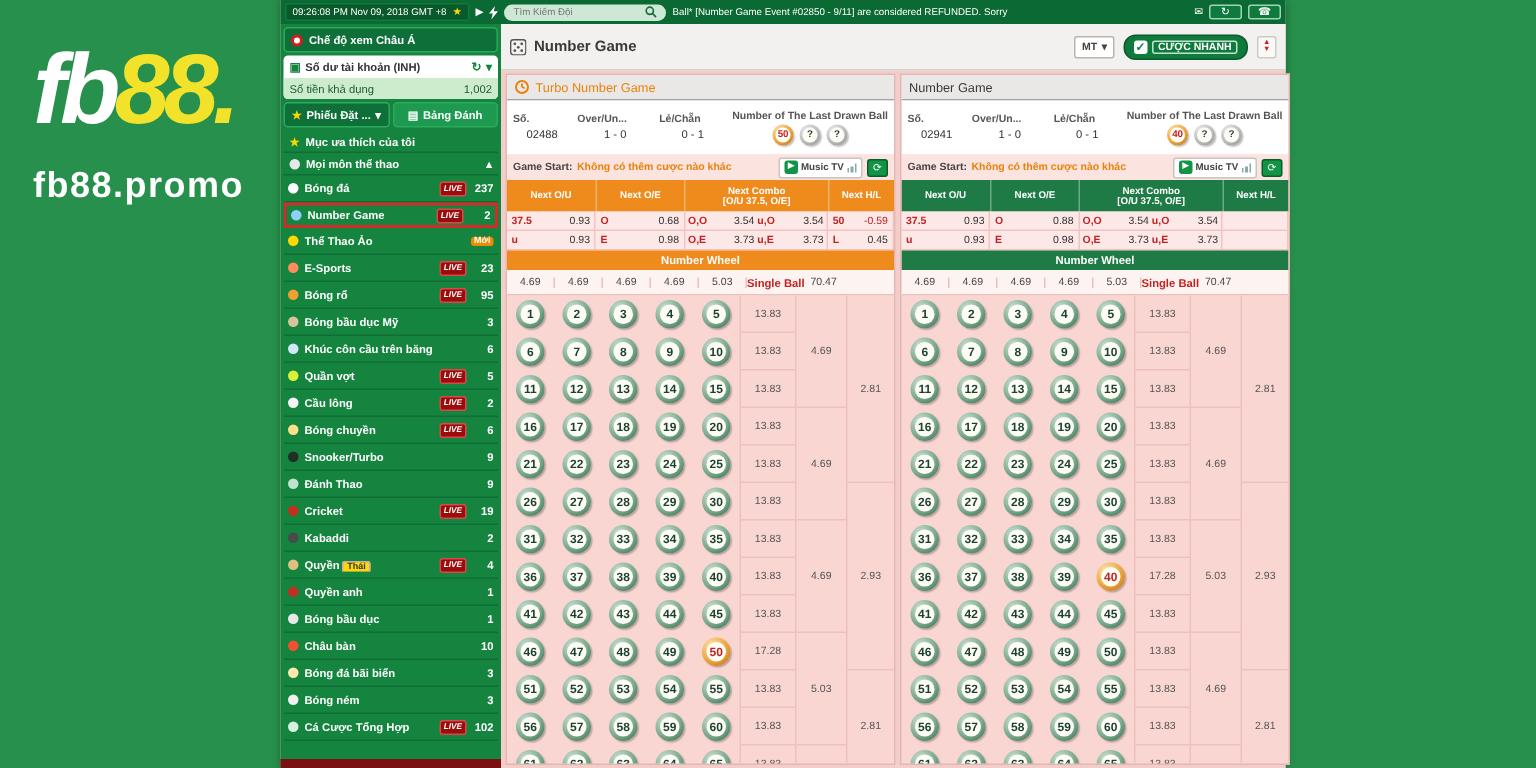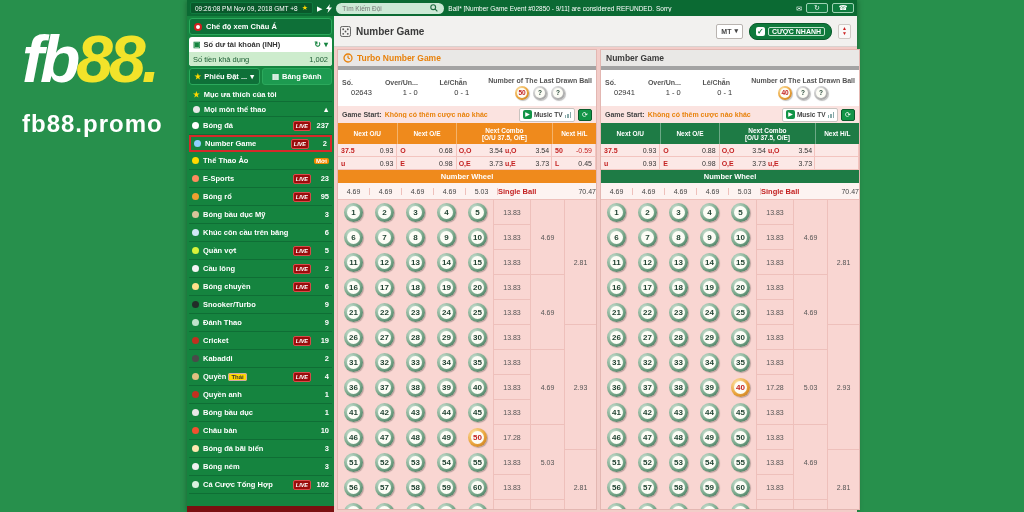--- a/index.html
+++ b/index.html
@@ -64,21 +64,21 @@
   .mh-title{display:flex;align-items:center;gap:5px;font-size:10px;font-weight:bold;color:#3a3a3a;flex:1;}
   .mt-box{background:#fff;border:1px solid #b9b4b0;border-radius:2px;font-size:7px;color:#444;height:13px;display:flex;align-items:center;gap:3px;padding:0 4px;cursor:pointer;font-weight:bold;}
   .quick-pill{background:#0f7a3c;border:1px solid #0a5c2c;border-radius:8px;height:15px;display:flex;align-items:center;gap:3px;padding:0 6px;cursor:pointer;}
   .quick-pill .box{width:9px;height:9px;background:#fff;border-radius:2px;color:#0f7a3c;font-size:8px;line-height:9px;text-align:center;font-weight:bold;}
   .quick-pill .lbl{color:#fff;font-size:7px;font-weight:bold;border:1px solid #bfe3cc;border-radius:2px;padding:0 3px;}
   .sort-box{border:1px solid #cfc9c5;background:#faf9f8;border-radius:2px;height:13px;display:flex;flex-direction:column;justify-content:center;padding:0 3px;cursor:pointer;}
   .sort-box span{font-size:5px;line-height:5px;color:#c22;}
   
   .panels{display:flex;gap:3px;padding:2px 3px;flex:1;min-height:0;}
   .panel{width:258px;flex:0 0 auto;background:#f9d6d2;border:1px solid #e3b7b2;display:flex;flex-direction:column;overflow:hidden;}
-  .p-title{height:16px;background:#e9e8e6;border-bottom:4px solid #a3a3a3;display:flex;align-items:center;gap:4px;padding:0 5px;font-size:8.5px;font-weight:bold;color:#3a3a3a;flex:0 0 auto;}
+  .p-title{height:16px;background:#e9e8e6;border-bottom:1px solid #a3a3a3;display:flex;align-items:center;gap:4px;padding:0 5px;font-size:8.5px;font-weight:normal;color:#3a3a3a;flex:0 0 auto;}
   .panel.orange .p-title{color:#e8820c;}
   .p-info{background:#fff;display:flex;padding:2px 4px;gap:4px;flex:0 0 auto;height:32px;}
   .info-col{display:flex;flex-direction:column;justify-content:center;gap:2px;}
   .info-col .lab{font-size:7px;color:#555;font-weight:bold;white-space:nowrap;}
   .info-col .val{font-size:7.5px;color:#333;text-align:center;}
   .balls-inline{display:flex;gap:4px;align-items:center;justify-content:center;}
   .p-start{height:17px;display:flex;align-items:center;gap:3px;padding:0 4px;background:#fbe3e0;font-size:7px;flex:0 0 auto;}
   .p-start .gs{font-weight:bold;color:#444;}
   .p-start .msg{color:#e8820c;font-weight:bold;flex:1;white-space:nowrap;overflow:hidden;}
   .music-pill{background:#fff;border:1px solid #c9c4c0;border-radius:2px;height:12px;display:flex;align-items:center;gap:2px;padding:0 3px;cursor:pointer;}
@@ -98,21 +98,21 @@
   .og .l{color:#c42222;font-weight:bold;}
   .og .v{margin-left:auto;color:#333;}
   .og .v.neg{color:#c42222;}
   .og.combo{gap:2px;padding:0 2px;}
   .og.combo .pair{flex:1;display:flex;align-items:center;}
   .wheel-title{height:13px;display:flex;align-items:center;justify-content:center;color:#fff;font-weight:bold;font-size:7.5px;flex:0 0 auto;}
   .panel.orange .wheel-title{background:#ef8a1c;}
   .panel.green .wheel-title{background:#1e7b45;}
   .wheel-head{height:16px;background:#fdf3f1;display:flex;align-items:center;font-size:7px;color:#444;flex:0 0 auto;border-bottom:1px solid #eec0bb;}
   .wh-cell{width:31px;text-align:center;border-right:1px solid #eec0bb;}
-  .wh-single{flex:1;display:flex;align-items:center;justify-content:space-between;gap:4px;}
+  .wh-single{flex:1;display:flex;align-items:center;justify-content:flex-start;gap:4px;}
   .wh-single .sl{color:#c42222;font-weight:bold;font-size:7.5px;}
   .wheel{display:flex;flex:1;min-height:0;}
   .balls-grid{width:155px;display:flex;flex-direction:column;}
   .b-row{height:25px;display:flex;flex:0 0 auto;}
   .b-cell{width:31px;display:flex;align-items:center;justify-content:center;cursor:pointer;}
   .ball{width:19px;height:19px;border-radius:50%;background:radial-gradient(circle at 35% 30%,#cfe3d6,#7aa98c 55%,#2e6148);display:flex;align-items:center;justify-content:center;box-shadow:1px 1px 1px rgba(0,0,0,.25);}
   .ball i{width:13px;height:13px;background:#fdfdf6;border-radius:50%;font-style:normal;font-weight:bold;font-size:8px;color:#1c3f2e;display:flex;align-items:center;justify-content:center;}
   .ball.hl{background:radial-gradient(circle at 35% 30%,#ffe9b0,#eaa43c 55%,#b46a12);}
   .ball.hl i{color:#c42222;}
   .ball.mini{width:14px;height:14px;}
@@ -354,21 +354,21 @@
                 <svg width="10" height="10" viewBox="0 0 10 10">
                   <circle cx="5" cy="5" r="4" fill="none" stroke="#e8820c" stroke-width="1.3"></circle>
                   <line x1="5" y1="5" x2="5" y2="2.6" stroke="#e8820c" stroke-width="1.2"></line>
                   <line x1="5" y1="5" x2="6.8" y2="5.8" stroke="#e8820c" stroke-width="1.2"></line>
                 </svg>
                 <span>Turbo Number Game</span>
               </div>
               <div class="p-info">
                 <div class="info-col" style="width: 40px;">
                   <span class="lab">Số.</span>
-                  <span class="val">02643</span>
+                  <span class="val">02488</span>
                 </div>
                 <div class="info-col" style="width: 52px;">
                   <span class="lab">Over/Un...</span>
                   <span class="val">1 - 0</span>
                 </div>
                 <div class="info-col" style="width: 46px;">
                   <span class="lab">Lẻ/Chẵn</span>
                   <span class="val">0 - 1</span>
                 </div>
                 <div class="info-col" style="flex: 1 1 0%;">

